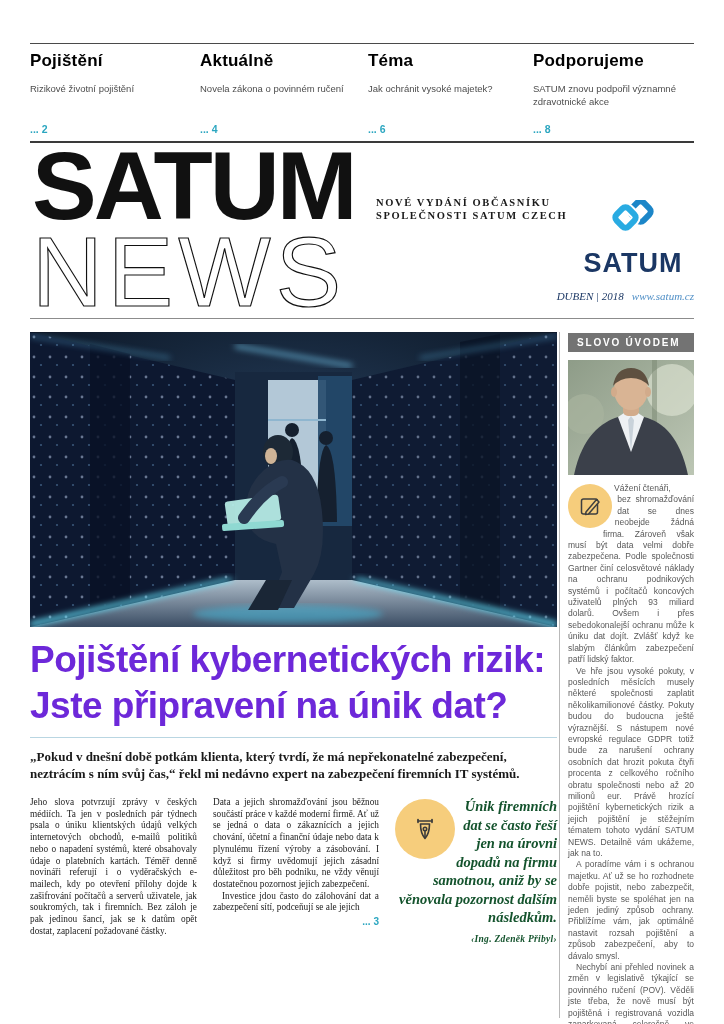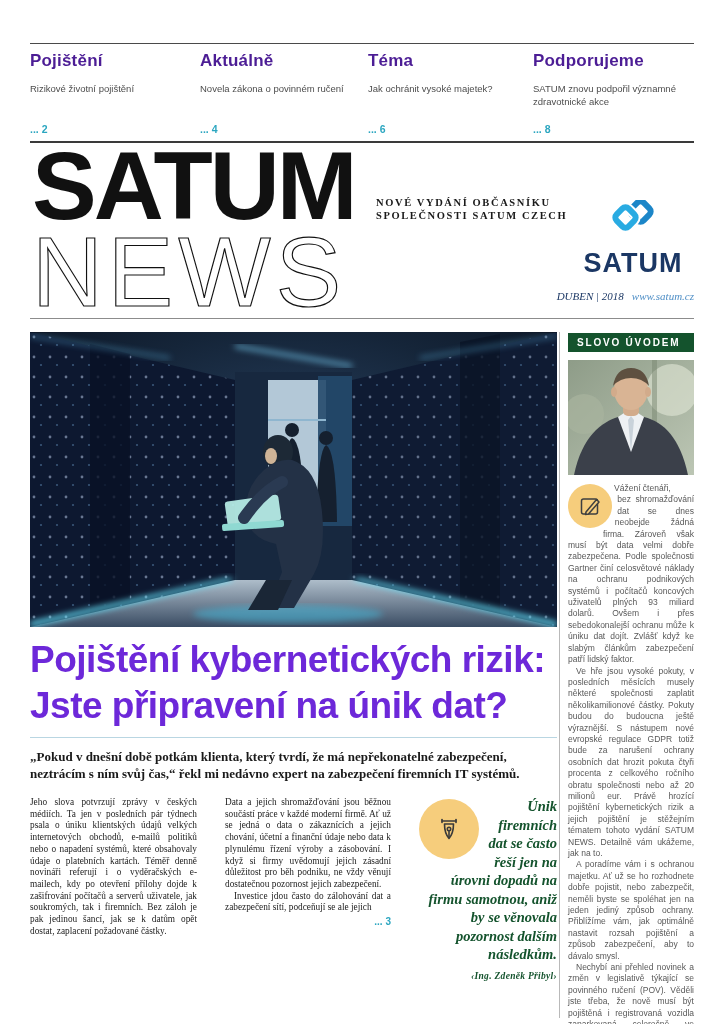--- a/index.html
+++ b/index.html
@@ -3,21 +3,21 @@
 <meta charset="utf-8">
 <style>
   html,body{margin:0;padding:0;background:#ffffff;}
   body{width:724px;height:1024px;position:relative;font-family:"Liberation Sans",sans-serif;color:#222;overflow:hidden;}
 
   
   .topnav{position:absolute;left:30px;right:30px;top:43px;height:97px;
     border-top:1px solid #4a4a4a;border-bottom:2px solid #3a3a3a;
     display:grid;grid-template-columns:170px 168px 165px 1fr;}
   .nav-item{display:flex;flex-direction:column;height:100%;padding-top:7px;box-sizing:border-box;}
-  .nav-cat{color:#4c1d95;font-weight:bold;font-size:17px;letter-spacing:.2px;}
+  .nav-cat{color:#000000;font-weight:bold;font-size:17px;letter-spacing:.2px;}
   .nav-sub{color:#4d4d4d;font-size:9.5px;line-height:13px;margin-top:11px;max-width:150px;}
   .nav-page{color:#2BA6C0;font-weight:bold;font-size:10.5px;margin-top:auto;padding-bottom:6px;}
 
   
   .masthead{position:absolute;left:30px;right:30px;top:140px;height:178px;border-bottom:1px solid #8c8c8c;}
   .mast-title{position:absolute;left:2px;top:2px;color:#111;}
   .mast-satum{display:block;font-weight:700;font-size:97px;line-height:88px;letter-spacing:-3px;}
   .mast-news{display:block;font-weight:400;font-size:98px;line-height:84px;letter-spacing:5px;color:#111;}
   @supports (-webkit-text-stroke: 1px black){
     .mast-news{-webkit-text-stroke:1.15px #111;color:#fff;}
@@ -29,21 +29,21 @@
   .dateline{position:absolute;right:0;top:150px;font-family:"Liberation Serif",serif;
     font-style:italic;font-weight:normal;font-size:11px;color:#1B3764;}
   .dateline .site{color:#4E8EC6;margin-left:8px;}
 
   
   .main{position:absolute;left:30px;top:332px;width:527px;}
   .photo-frame{width:527px;height:295px;overflow:hidden;background:#0b1322;}
   .headline{margin:10px 0 0 0;font-size:37px;line-height:46px;font-weight:bold;color:#6d28d9;letter-spacing:-.5px;}
   .blue-rule{height:1px;background:#b9d6e2;margin-top:8px;}
   .lede{margin-top:11px;font-family:"Liberation Serif",serif;font-weight:bold;font-size:13px;line-height:16.5px;color:#1a1a1a;}
-  .cols{display:flex;gap:28px;margin-top:15px;}
+  .cols{display:flex;gap:16px;margin-top:15px;}
   .bodycol{font-family:"Liberation Serif",serif;font-size:9.3px;line-height:11.7px;color:#222;
     text-align:justify;hyphens:auto;-webkit-hyphens:auto;}
   .col1{width:167px;}
   .col2{width:166px;}
   .col2 p{margin:0;}
   .col2 p + p{text-indent:9px;}
   .cont-ref{display:block;text-align:right;color:#2BA6C0;font-family:"Liberation Sans",sans-serif;
     font-weight:bold;font-size:10px;margin-top:2px;}
   .col3{flex:1;}
   .pullquote{font-family:"Liberation Serif",serif;font-style:italic;font-weight:bold;
@@ -51,21 +51,21 @@
   .pen-circle{float:left;width:60px;height:60px;border-radius:50%;background:#F6CD7C;
     margin:2px 8px 4px 0;shape-outside:circle(50% at 50% 50%);
     display:flex;align-items:center;justify-content:center;}
   .pq-attrib{display:block;font-size:9.5px;margin-top:3px;letter-spacing:.3px;}
 
   
   .v-divider{position:absolute;left:559px;top:332px;width:1px;height:686px;background:#b9b9b9;}
 
   
   .sidebar{position:absolute;left:568px;top:333px;width:126px;}
-  .sb-header{height:19px;background:#14532d;color:#fff;font-weight:bold;font-size:10px;
+  .sb-header{height:19px;background:#737373;color:#fff;font-weight:bold;font-size:10px;
     letter-spacing:1.8px;line-height:19px;padding-left:9px;box-sizing:border-box;}
   .sb-photo{margin-top:8px;width:126px;height:115px;overflow:hidden;background:#9aa793;}
   .sb-text{margin-top:8px;font-size:8.5px;line-height:11.4px;color:#585858;text-align:justify;}
   .sb-text p{margin:0;}
   .sb-text p + p{text-indent:8px;}
   .pencil-circle{float:left;width:44px;height:44px;border-radius:50%;background:#F6CD7C;
     margin:1px 6px 2px 0;shape-outside:circle(50% at 50% 50%);
     display:flex;align-items:center;justify-content:center;}
   .sb-salutation{display:block;}
 </style>

